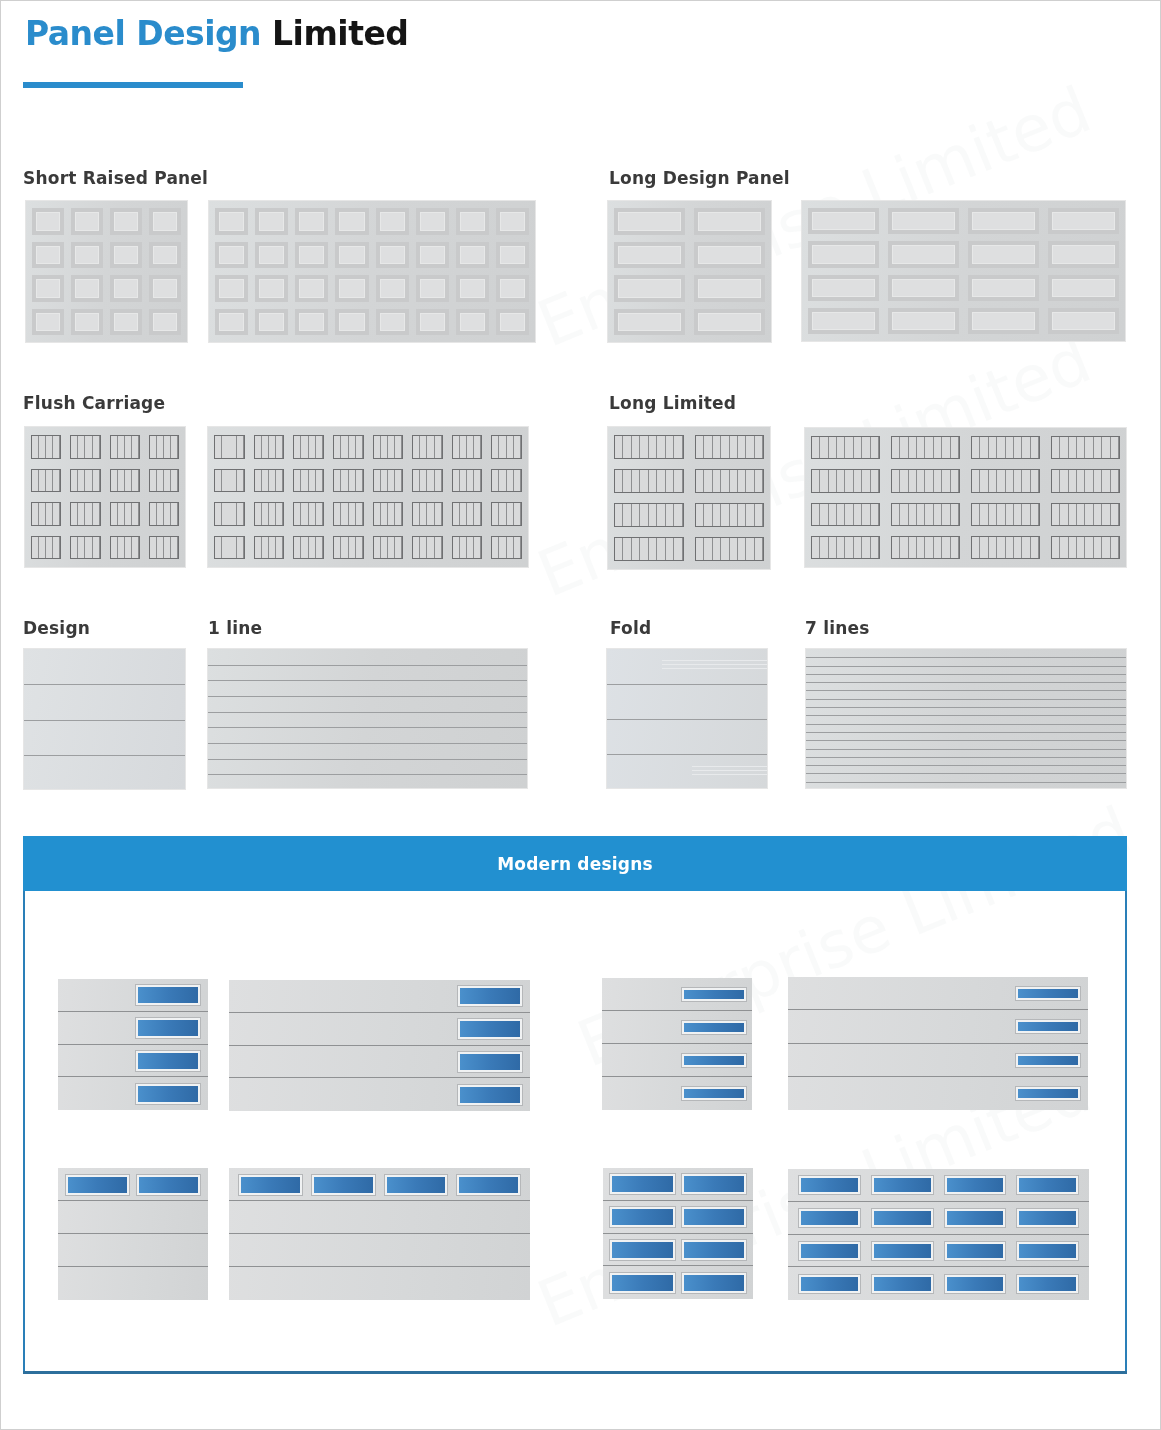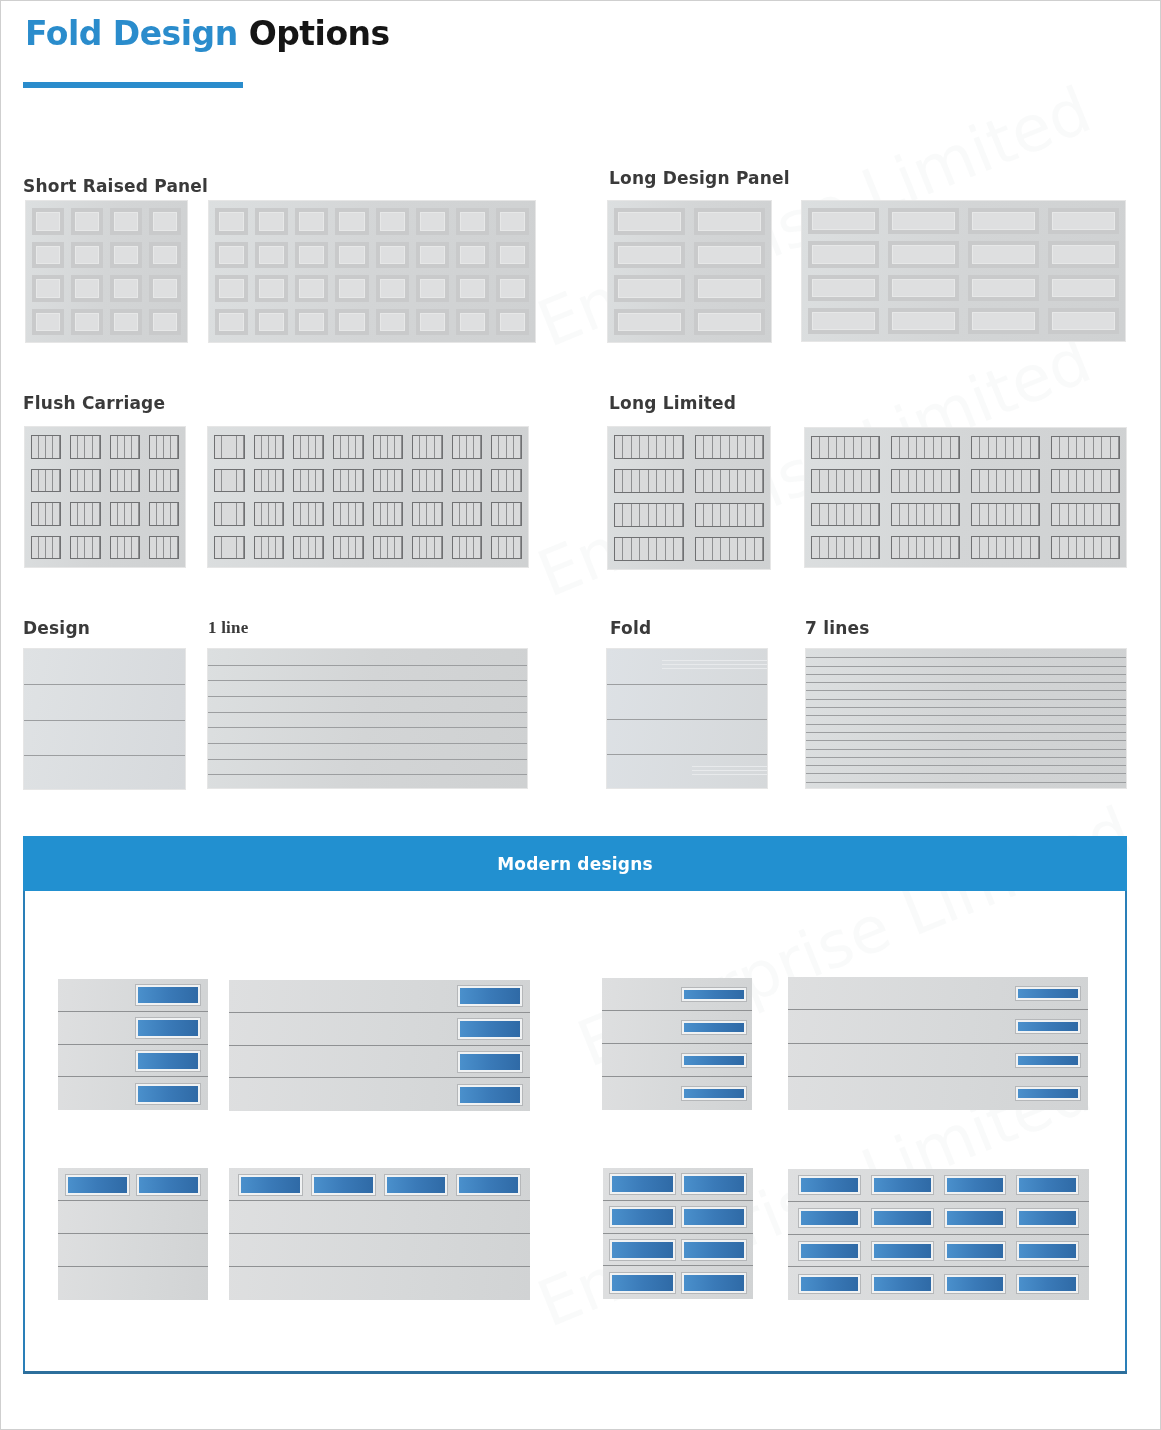--- a/index.html
+++ b/index.html
@@ -41,26 +41,26 @@
 <body>
 
 <div class="page-frame"></div>
 
 <div class="watermark" style="left:520px; top:180px;">Enterprise Limited</div>
 <div class="watermark" style="left:520px; top:430px;">Enterprise Limited</div>
 <div class="watermark" style="left:560px; top:900px;">Enterprise Limited</div>
 <div class="watermark" style="left:520px; top:1160px;">Enterprise Limited</div>
 
 <h1 class="title">
-  <span class="blue">Fold Design</span>
-  <span class="dark">Options</span>
+  <span class="blue">Panel Design</span>
+  <span class="dark">Limited</span>
 </h1>
 <div class="title-rule"></div>
 
-<div class="label" style="left:23px; top:176px;">Short Raised Panel</div>
+<div class="label" style="left:23px; top:168px;">Short Raised Panel</div>
 <div class="label" style="left:609px; top:168px;">Long Design Panel</div>
 
 <div class="panel" style="left:25px; top:200px; width:163px; height:143px;">
   <div class="grid" id="srp1" style="grid-template-columns: repeat(4, 1fr); grid-template-rows: repeat(4,1fr); gap:7px 7px;">
       <div class="cell-raised"></div>
       <div class="cell-raised"></div>
       <div class="cell-raised"></div>
       <div class="cell-raised"></div>
       <div class="cell-raised"></div>
       <div class="cell-raised"></div>
@@ -233,21 +233,21 @@
       <div class="cell-carriage long"></div>
       <div class="cell-carriage long"></div>
       <div class="cell-carriage long"></div>
       <div class="cell-carriage long"></div>
       <div class="cell-carriage long"></div>
       <div class="cell-carriage long"></div>
     </div>
 </div>
 
 <div class="label" style="left:23px; top:618px;">Design</div>
-<div class="label" style="left:208px; top:618px;font-family:Liberation Serif, serif;">1 line</div>
+<div class="label" style="left:208px; top:618px;">1 line</div>
 <div class="label" style="left:610px; top:618px;">Fold</div>
 <div class="label" style="left:805px; top:618px;">7 lines</div>
 
 <div class="panel" style="left:23px; top:648px; width:163px; height:142px; background:linear-gradient(100deg,#dfe2e4,#d6d9dc);">
   <div class="hline" style="top:35px;"></div>
   <div class="hline" style="top:71px;"></div>
   <div class="hline" style="top:106px;"></div>
 </div>
 
 <div class="panel" style="left:207px; top:648px; width:321px; height:141px;" id="oneline">

